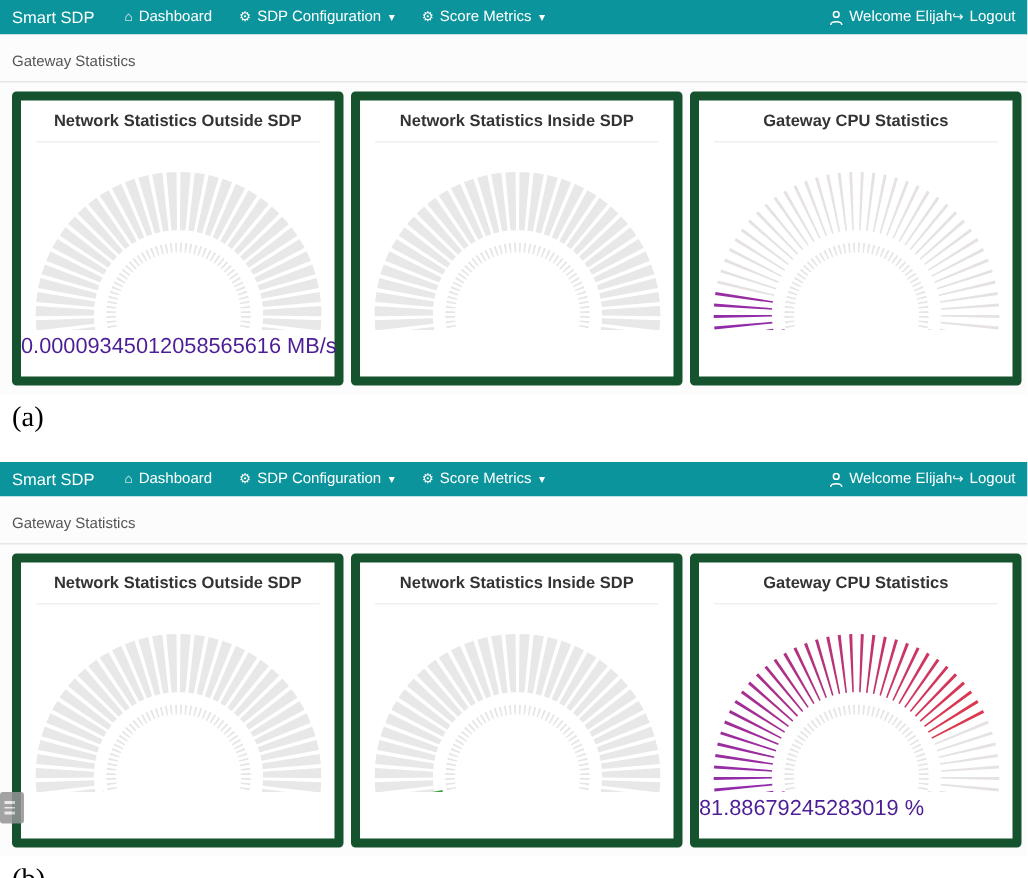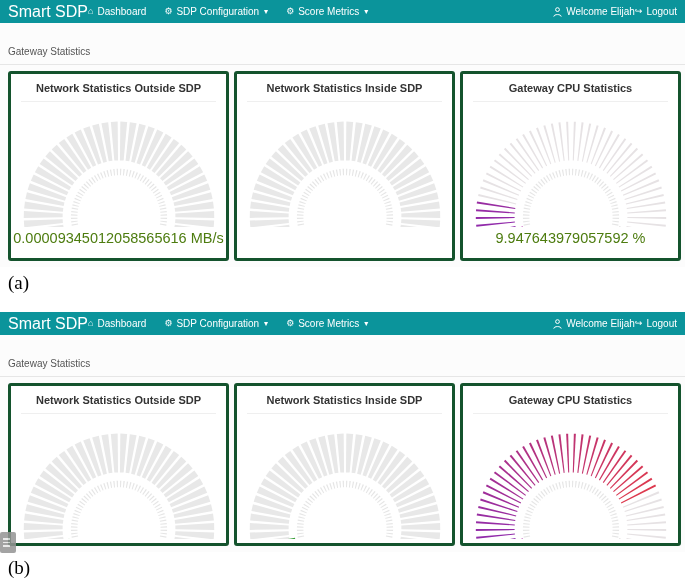--- a/index.html
+++ b/index.html
@@ -1,33 +1,33 @@
 <!DOCTYPE html>
 <html><head>
 <meta charset="utf-8">
 <style>
   html,body{margin:0;padding:0;background:#fff;}
   .page{width:685px;font-family:"Liberation Sans",sans-serif;background:#fff;}
   .navbar{height:23px;background:#0b949b;display:flex;align-items:center;padding:0 8px;color:#fff;}
-  .brand{font-size:16px;cursor:pointer;white-space:nowrap;}
+  .brand{font-size:11px;margin-right:20px;cursor:pointer;white-space:nowrap;}
   .nav-left{display:flex;align-items:center;}
   .nav-item{display:flex;align-items:center;gap:4px;font-size:10px;margin-right:18px;cursor:pointer;white-space:nowrap;}
   .nav-right{margin-left:auto;display:flex;align-items:center;gap:0;font-size:10px;}
   .nav-right .nav-item{margin-right:0;}
   .ic{font-size:9px;line-height:1;}
   .caret{font-size:8px;margin-left:1px;}
   .person-svg{display:block;}
   .content{background:#fcfcfc;position:relative;padding-bottom:6px;}
-  .heading{font-size:10px;color:#555;padding:23px 8px 7px;}
+  .heading{font-size:10px;color:#555;padding:13px 8px 7px;}
   .page-divider{border-bottom:1px solid #e6e6e6;}
   .cards{display:flex;gap:5px;padding:6px 4px 0 8px;}
-  .card{flex:1;background:#fff;border:3px solid #14532d;border-radius:3px;padding-bottom:4px;min-width:0;}
+  .card{flex:1;background:#fff;border:6px solid #14532d;border-radius:3px;padding-bottom:4px;min-width:0;}
   .card-title{font-size:11px;font-weight:bold;color:#333;text-align:center;padding:8px 4px 7px;margin:0 10px;border-bottom:1px solid #efefef;white-space:nowrap;overflow:hidden;}
   .gauge{display:block;margin:3px auto 0;width:206px;height:122px;}
-  .value{text-align:center;font-size:14.5px;color:#4d7c0f;padding:3px 0 8px;white-space:nowrap;}
+  .value{text-align:left;font-size:14.5px;color:#4c1d95;padding:3px 0 8px;white-space:nowrap;}
   .fig-label{font-family:"Liberation Serif",serif;font-size:19px;color:#000;padding:5px 0 3px 8px;height:25px;}
   .figure-b{margin-top:12px;}
   .side-widget{position:absolute;left:0;top:197px;width:13px;height:21px;background:#949494;opacity:.85;border-radius:2px;display:flex;flex-direction:column;justify-content:center;gap:2px;padding-left:3px;cursor:pointer;}
   .side-widget i{display:block;width:7px;height:1.5px;background:#e8e8e8;}
   a{color:inherit;text-decoration:none;}
 </style>
 </head>
 <body>
 
 <div class="page">
@@ -349,21 +349,20 @@
               <polygon points="168.21408509253166,102.76753453754858 208.3485877382825,90.37704635595466 207.67214826365688,88.28362102001162 167.87586535521888,101.72082186957707" fill="#e6e2e4"></polygon>
               <polygon points="169.5008302874366,107.5480969708495 210.50789665310538,98.4528780025323 210.00343849869307,96.31149481159078 169.24860121023045,106.47740537537872" fill="#e6e2e4"></polygon>
               <polygon points="170.3956871509704,112.4172572238177 212.0052337648671,106.67721100571495 211.67607942656315,104.50197368036959 170.2311099818184,111.329638561145" fill="#e6e2e4"></polygon>
               <polygon points="170.89276191725833,117.34294570889453 212.83073721215519,114.99587771571206 212.67905458818515,112.8011129489123 170.8169206052733,116.24556332549464" fill="#e6e2e4"></polygon>
               <polygon points="170.98878071936804,122.29272052851415 212.97897000918402,123.35408917579036 213.00575812174844,121.15425227342118 171.00217477565025,121.19280207732957" fill="#e6e2e4"></polygon>
               <polygon points="170.6831111518699,127.23398114608983 212.44895585523315,131.6967959769497 212.65403827068084,129.50637565133312 170.78565235959374,126.13877098328155" fill="#e6e2e4"></polygon>
               <polygon points="169.9777664360279,132.13418310183945 211.24418556482382,139.96905082800725 211.62621155569107,137.8024737713804 170.1687794314615,131.05089457352605" fill="#e6e2e4"></polygon>
               <polygon points="161.2114853730894,134.7576802507491 215.34370745479825,149.20041311183022 216.8964933715507,142.5800765722927 161.98787833146562,131.44751198098038" fill="#cbc7c7"></polygon>
               <polygon points="58.012121668534384,131.44751198098038 3.103506628449302,142.5800765722927 4.656292545201759,149.20041311183022 58.78851462691062,134.7576802507491" fill="#a30a9c"></polygon>
             </svg>
-          <div class="value">9.947643979057592 %</div>
         </div>
       </div>
     </div>
     <div class="fig-label">(a)</div>
   </section>
 
   <section class="figure figure-b">
     <header class="navbar">
       <span class="brand">Smart SDP</span>
       <nav class="nav-left">
@@ -679,20 +678,21 @@
               <polygon points="168.21408509253166,102.76753453754858 208.3485877382825,90.37704635595466 207.67214826365688,88.28362102001162 167.87586535521888,101.72082186957707" fill="#e6e2e4"></polygon>
               <polygon points="169.5008302874366,107.5480969708495 210.50789665310538,98.4528780025323 210.00343849869307,96.31149481159078 169.24860121023045,106.47740537537872" fill="#e6e2e4"></polygon>
               <polygon points="170.3956871509704,112.4172572238177 212.0052337648671,106.67721100571495 211.67607942656315,104.50197368036959 170.2311099818184,111.329638561145" fill="#e6e2e4"></polygon>
               <polygon points="170.89276191725833,117.34294570889453 212.83073721215519,114.99587771571206 212.67905458818515,112.8011129489123 170.8169206052733,116.24556332549464" fill="#e6e2e4"></polygon>
               <polygon points="170.98878071936804,122.29272052851415 212.97897000918402,123.35408917579036 213.00575812174844,121.15425227342118 171.00217477565025,121.19280207732957" fill="#e6e2e4"></polygon>
               <polygon points="170.6831111518699,127.23398114608983 212.44895585523315,131.6967959769497 212.65403827068084,129.50637565133312 170.78565235959374,126.13877098328155" fill="#e6e2e4"></polygon>
               <polygon points="169.9777664360279,132.13418310183945 211.24418556482382,139.96905082800725 211.62621155569107,137.8024737713804 170.1687794314615,131.05089457352605" fill="#e6e2e4"></polygon>
               <polygon points="161.2114853730894,134.7576802507491 215.34370745479825,149.20041311183022 216.8964933715507,142.5800765722927 161.98787833146562,131.44751198098038" fill="#cbc7c7"></polygon>
               <polygon points="58.012121668534384,131.44751198098038 3.103506628449302,142.5800765722927 4.656292545201759,149.20041311183022 58.78851462691062,134.7576802507491" fill="#a30a9c"></polygon>
             </svg>
+          <div class="value">81.88679245283019 %</div>
         </div>
       </div>
       <div class="side-widget">
           <i></i>
           <i></i>
           <i></i>
         </div>
     </div>
     <div class="fig-label">(b)</div>
   </section>

